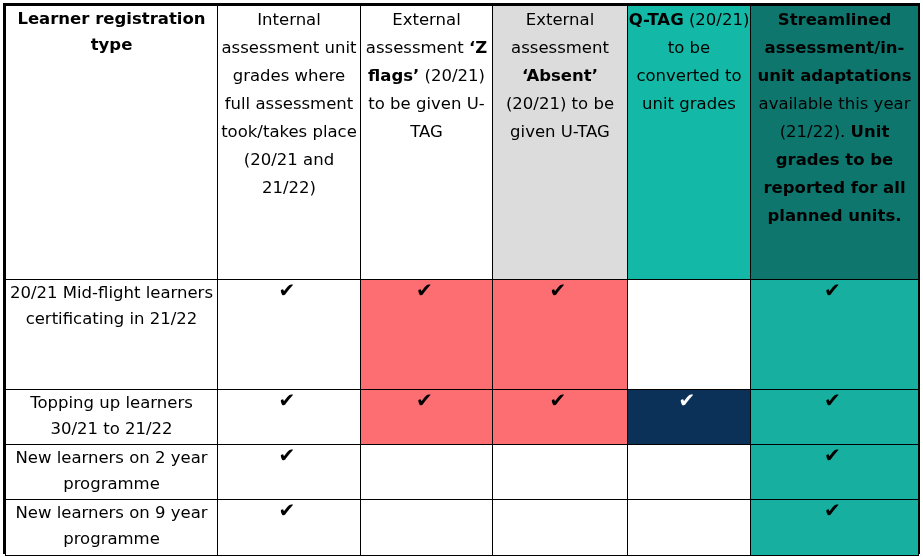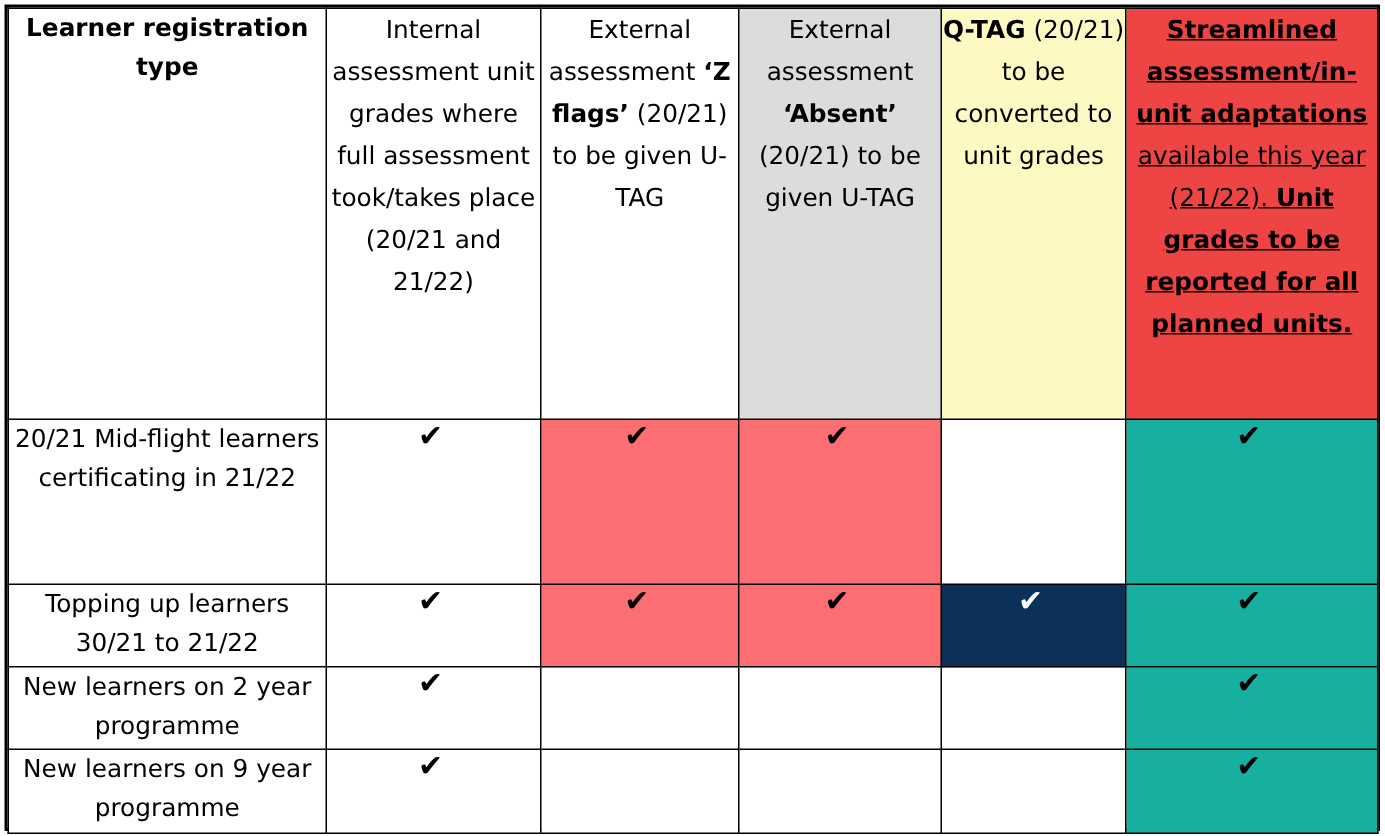--- a/index.html
+++ b/index.html
@@ -124,24 +124,24 @@
         </td>
         <td class="hcell white" style="background: rgb(255, 255, 255);">
           <span class="rich"><span>Internal assessment unit grades where full assessment took/takes place (20/21 and 21/22)</span></span>
         </td>
         <td class="hcell white" style="background: rgb(255, 255, 255);">
           <span class="rich"><span>External assessment </span><span class="b">‘Z flags’</span><span> (20/21) to be given U-TAG</span></span>
         </td>
         <td class="hcell grey" style="background: rgb(220, 220, 220);">
           <span class="rich"><span>External assessment </span><span class="b">‘Absent’</span><span> (20/21) to be given U-TAG</span></span>
         </td>
-        <td class="hcell grey" style="background: #fef9c3;">
+        <td class="hcell grey" style="background: #14b8a6;">
           <span class="rich"><span class="b">Q-TAG</span><span> (20/21) to be converted to unit grades</span></span>
         </td>
-        <td class="hcell white" style="background: #ef4444; text-decoration: underline;">
+        <td class="hcell white" style="background: #0f766e;">
           <span class="rich"><span class="b">Streamlined assessment/in-unit adaptations</span><span> available this year (21/22). </span><span class="b">Unit grades to be reported for all planned units.</span></span>
         </td>
       </tr>
 
       <tr class="r1">
         <td class="labelcell">
           <span>20/21 Mid-flight learners certificating in 21/22</span>
         </td>
         <td class="markcell" style="background: rgb(255, 255, 255);"><span class="tick">✔</span></td>
         <td class="markcell" style="background: rgb(252, 110, 113);"><span class="tick">✔</span></td>

